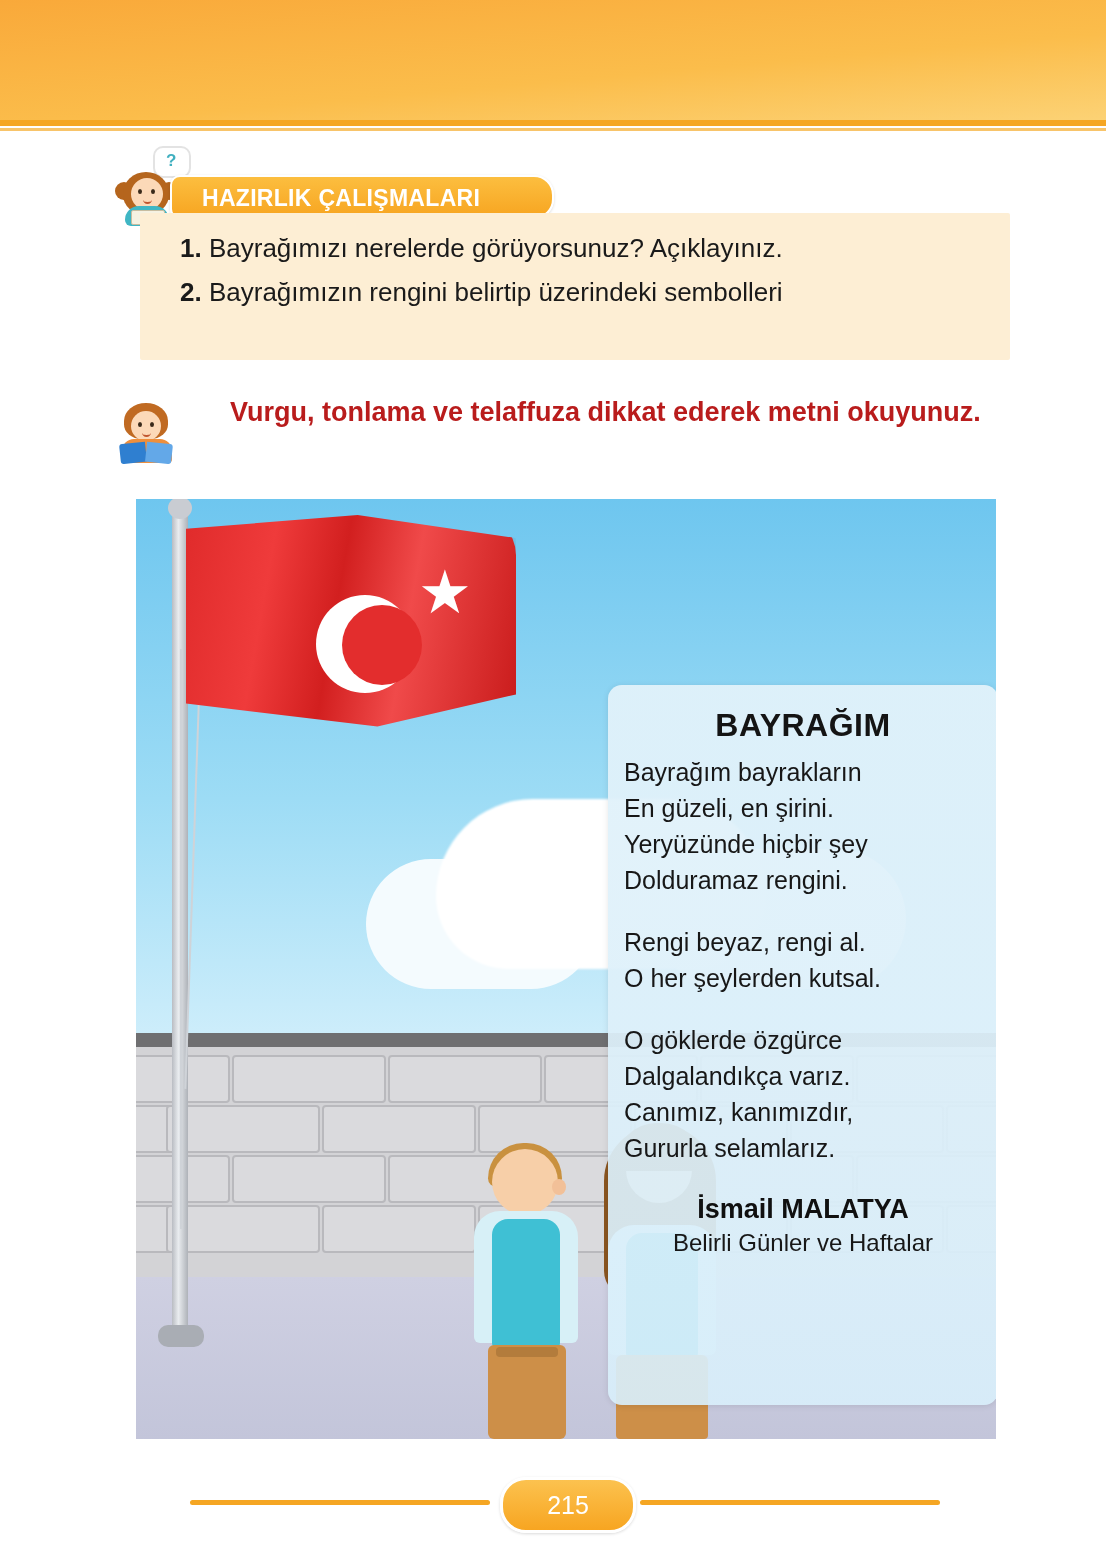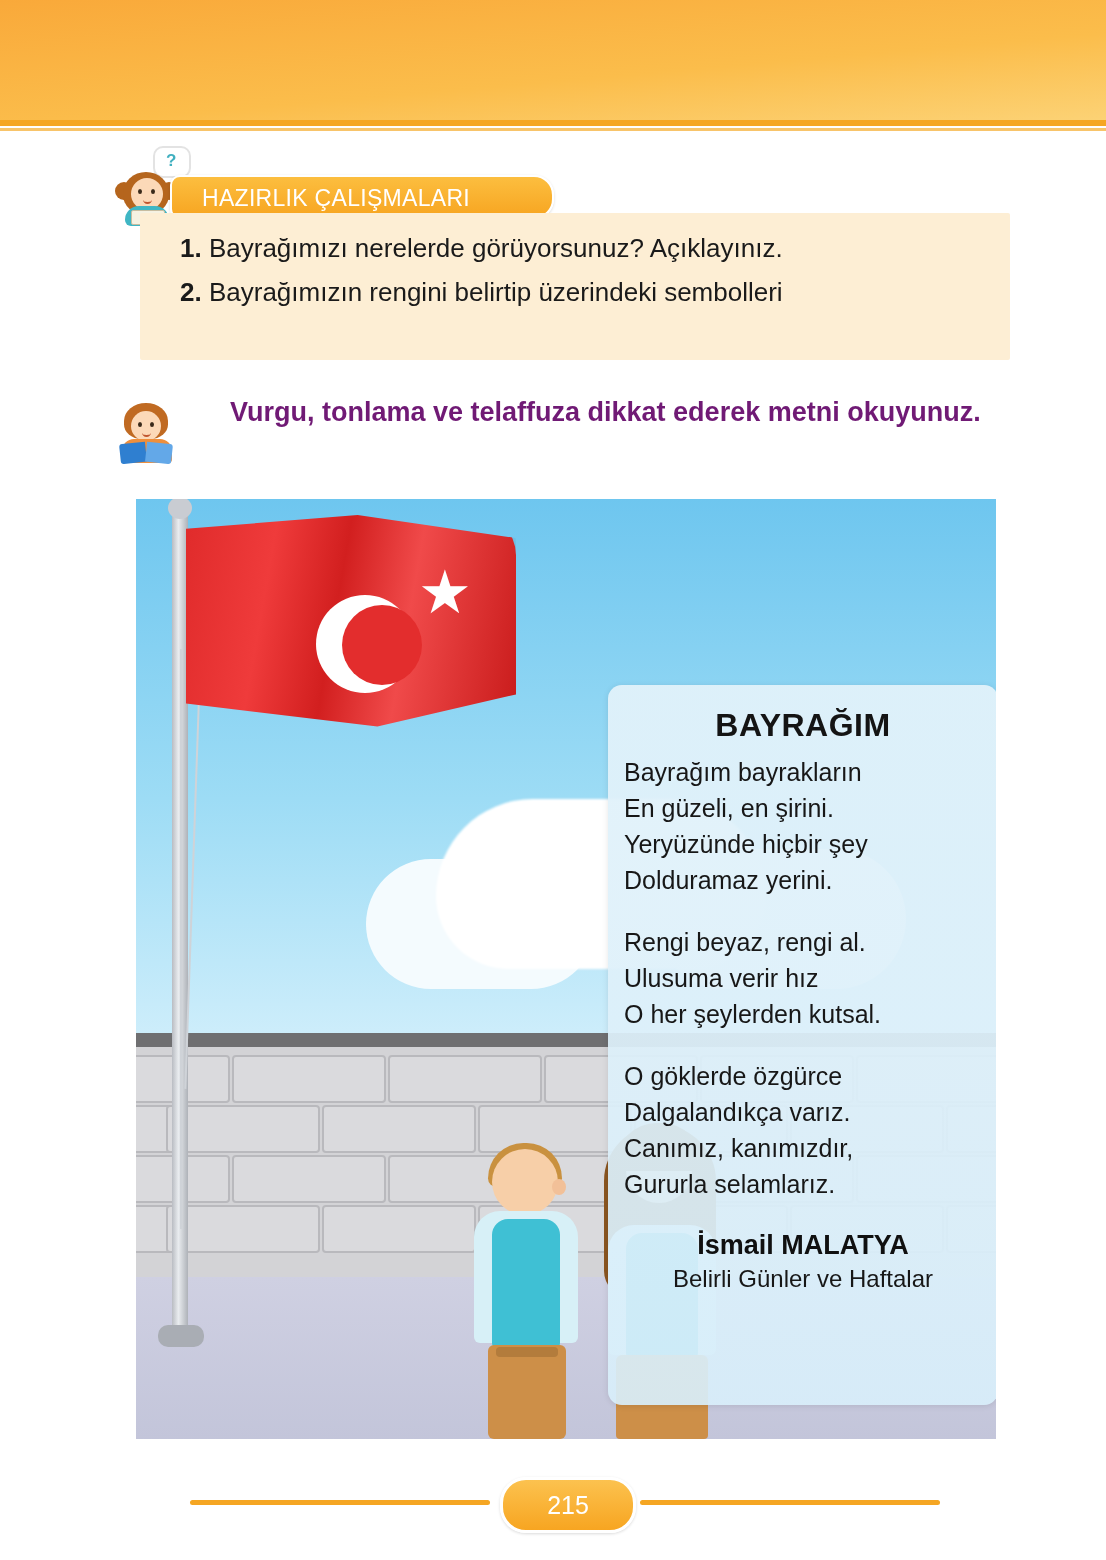--- a/index.html
+++ b/index.html
@@ -93,21 +93,21 @@
     background: linear-gradient(180deg, #fcbe3f 0%, #f7a521 100%);
     border: 2px solid #ffffff;
     border-radius: 10px 20px 20px 10px;
     box-shadow: 0 1px 3px rgba(0,0,0,0.15);
   }
   .prep-pill span {
     position: absolute;
     left: 30px;
     top: 8px;
     color: #ffffff;
-    font-weight: normal;
+    font-weight: bold;
     font-size: 23px;
     letter-spacing: 0.3px;
   }
 
   
   .girl-icon {
     position: absolute;
     left: 0; top: -26px;
     width: 76px; height: 74px;
   }
@@ -190,21 +190,21 @@
   .ri-body { position:absolute; left:10px; top:40px; width:50px; height:24px; background:#ef8f3c; border-radius:12px 12px 4px 4px; }
   .ri-book-l { position:absolute; left:8px; top:44px; width:26px; height:20px; background:#2f7fd0; border-radius:3px 0 0 3px; transform: rotate(-6deg); }
   .ri-book-r { position:absolute; left:34px; top:44px; width:26px; height:20px; background:#63a8e8; border-radius:0 3px 3px 0; transform: rotate(6deg); }
   .read-text {
     position: absolute;
     left: 84px;
     top: 0px;
     width: 812px;
     font-size: 27px;
     font-weight: bold;
-    color: #701a75;
+    color: #b91c1c;
     line-height: 1.45;
     text-indent: 34px;
   }
 
   
   .illu {
     position: absolute;
     left: 136px;
     top: 368px;
     width: 860px;
@@ -504,26 +504,25 @@
       <div class="kg-vest"></div>
       <div class="kg-skirt"></div>
     </div>
 
     <div class="poem-card">
       <div class="poem-title">BAYRAĞIM</div>
 
       <div class="poem-line">Bayrağım bayrakların</div>
       <div class="poem-line">En güzeli, en şirini.</div>
       <div class="poem-line">Yeryüzünde hiçbir şey</div>
-      <div class="poem-line">Dolduramaz yerini.</div>
+      <div class="poem-line">Dolduramaz rengini.</div>
 
       <div class="poem-gap"></div>
 
       <div class="poem-line">Rengi beyaz, rengi al.</div>
-      <div class="poem-line">Ulusuma verir hız</div>
       <div class="poem-line">O her şeylerden kutsal.</div>
 
       <div class="poem-gap"></div>
 
       <div class="poem-line">O göklerde özgürce</div>
       <div class="poem-line">Dalgalandıkça varız.</div>
       <div class="poem-line">Canımız, kanımızdır,</div>
       <div class="poem-line">Gururla selamlarız.</div>
 
       <div class="poem-author">İsmail MALATYA</div>

